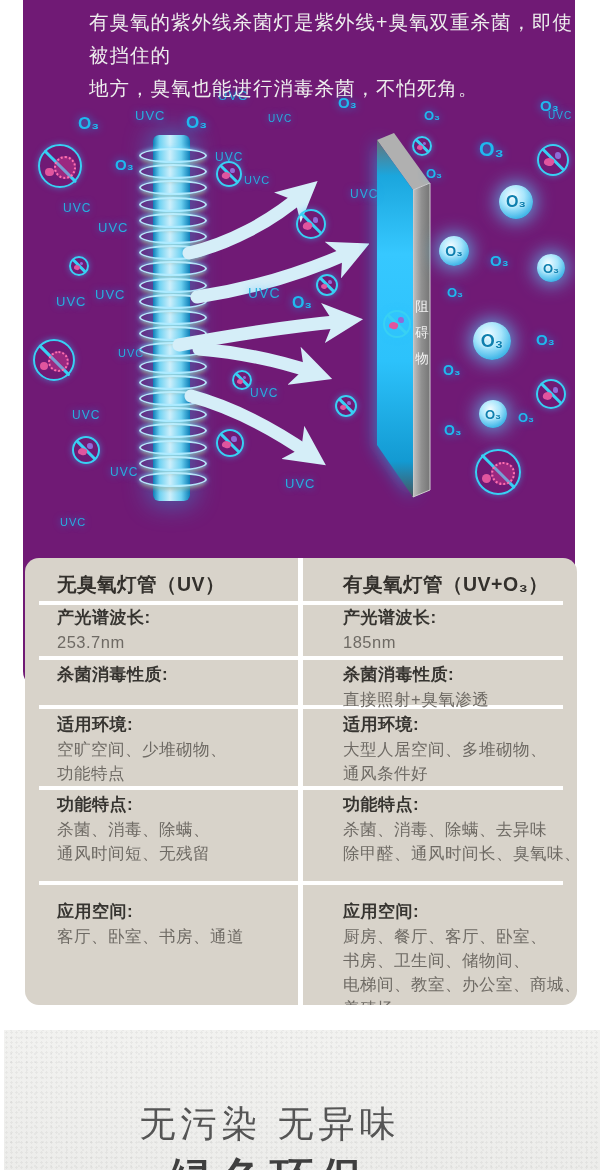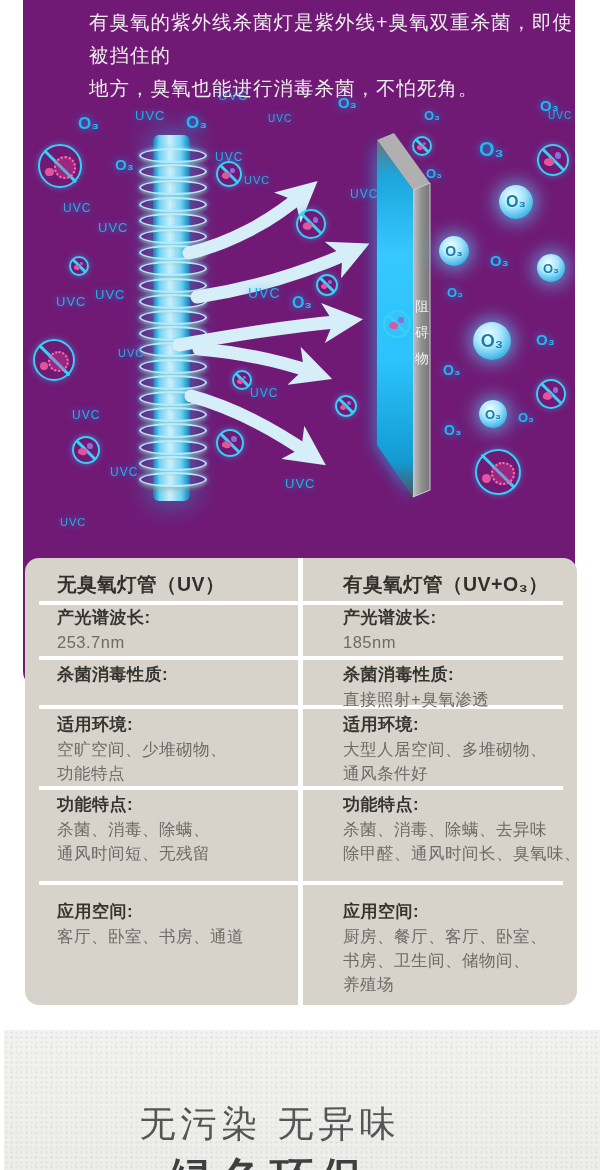--- a/index.html
+++ b/index.html
@@ -326,20 +326,21 @@
       </div>
       <div class="row r4">
         <b>功能特点:</b>
         <div>杀菌、消毒、除螨、去异味</div>
         <div>除甲醛、通风时间长、臭氧味、</div>
       </div>
       <div class="row r5">
         <b>应用空间:</b>
         <div>厨房、餐厅、客厅、卧室、</div>
         <div>书房、卫生间、储物间、</div>
+        <div>电梯间、教室、办公室、商城、</div>
         <div>养殖场</div>
       </div>
     </div>
   </section>
 
   <section class="footer">
     <div class="f-title">无污染 无异味</div>
     <div class="f-sub">绿色环保</div>
   </section>
 

